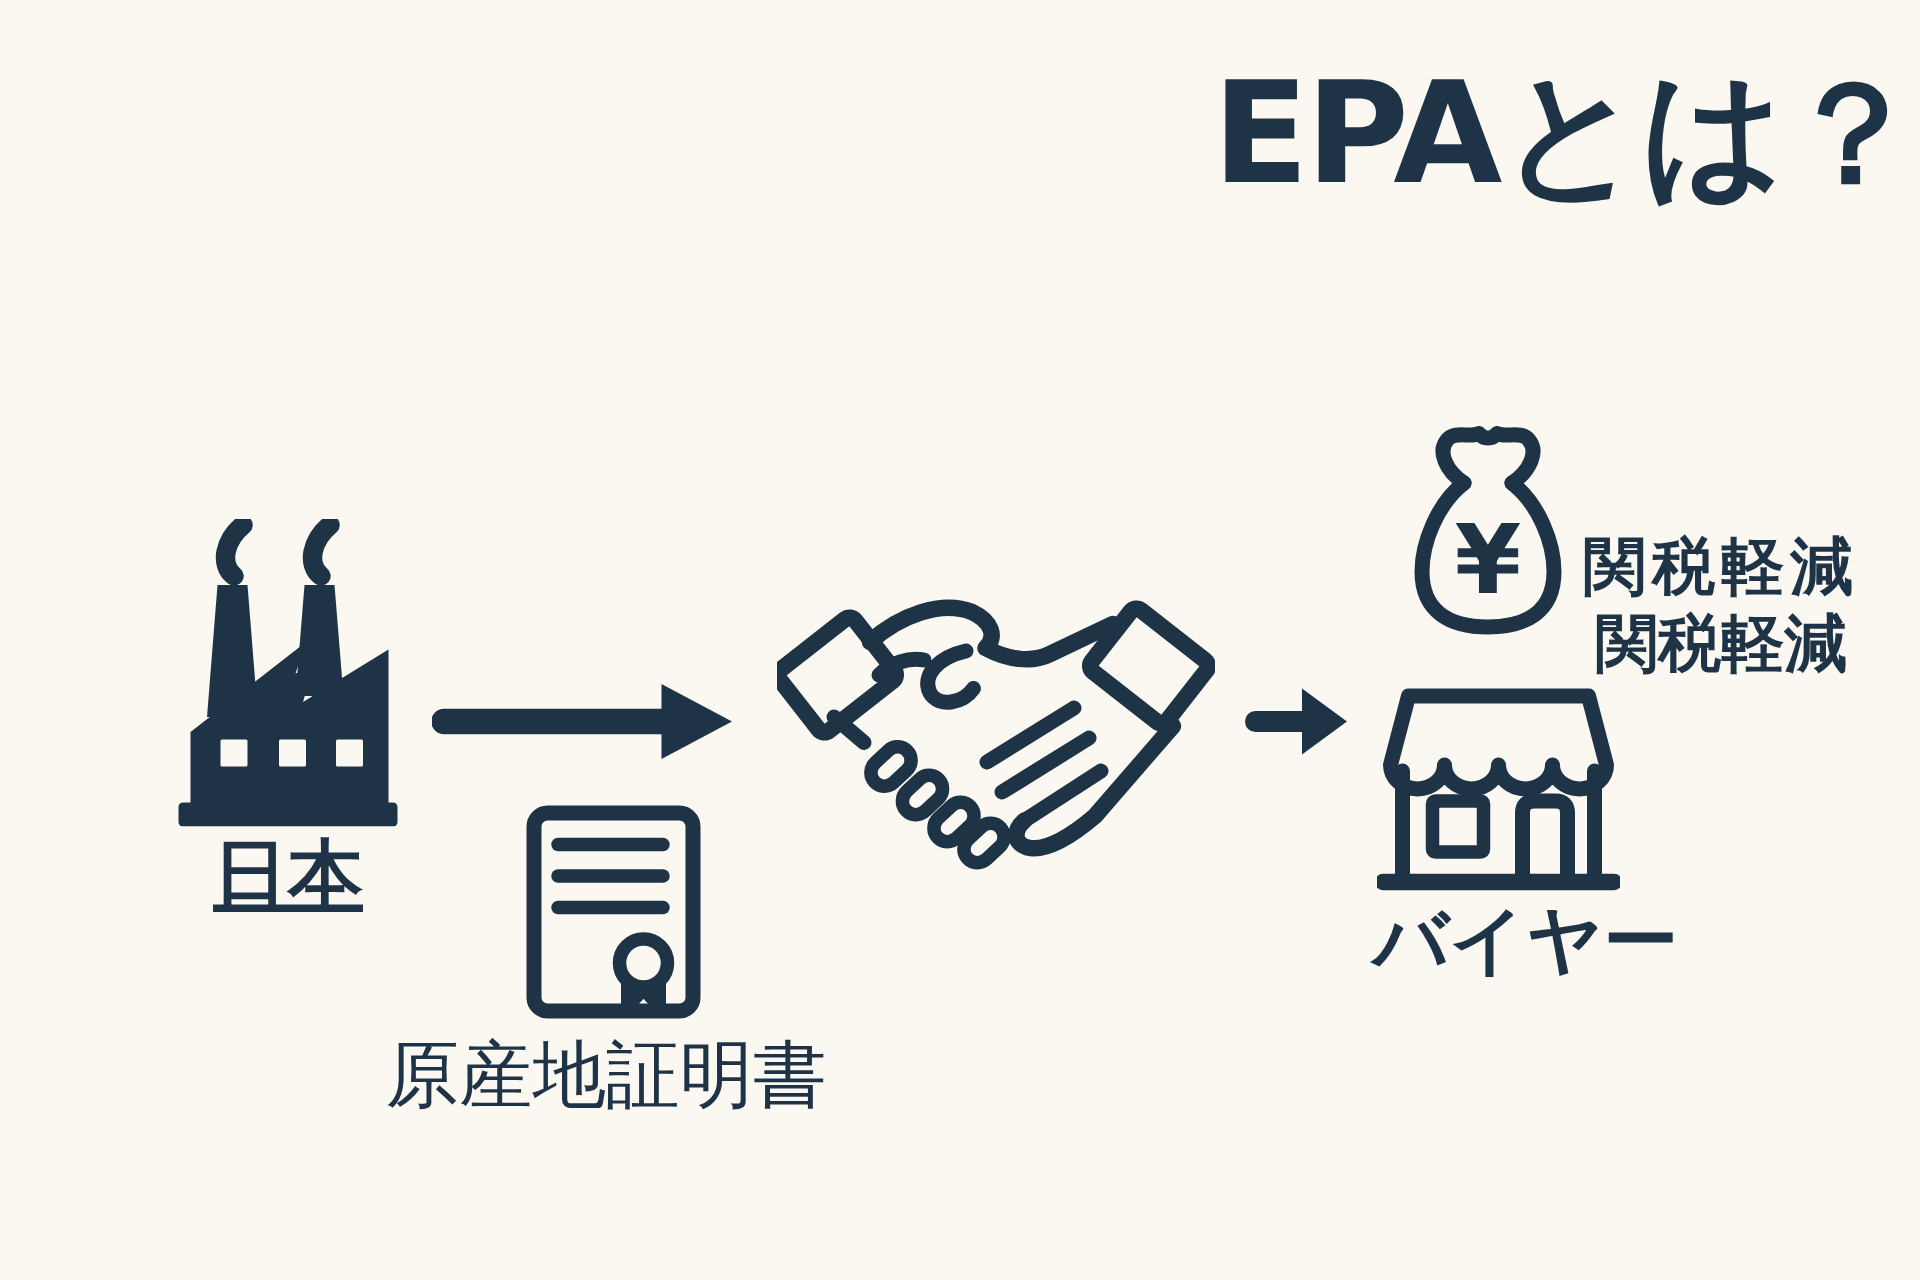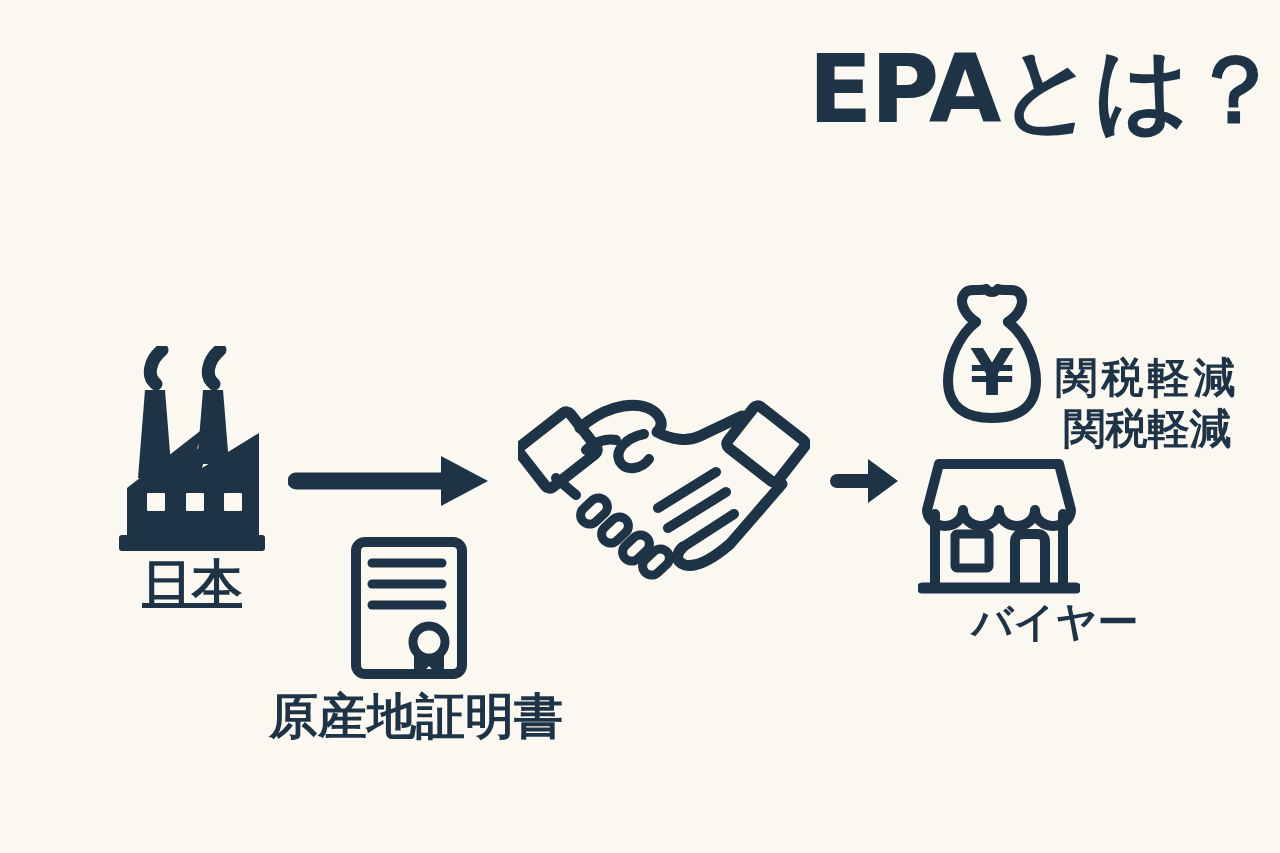--- a/index.html
+++ b/index.html
@@ -8,22 +8,22 @@
     background:#faf8f1;overflow:hidden;
     font-family:"DejaVu Sans","Liberation Sans",sans-serif;
     color:#1e3346;
   }
   .abs{position:absolute;}
   .txt{color:#1e3346;text-align:center;line-height:1.1;}
   .title{left:0;right:0;top:38px;font-size:94px;font-weight:900;letter-spacing:-2px;text-align:right;}
   .subtitle{left:0;right:0;top:160px;font-size:55px;font-weight:800;letter-spacing:-1px;}
   .epa-label{left:548px;top:296px;width:225px;font-size:74px;font-weight:900;}
   .japan-label{left:90px;top:556px;width:204px;font-size:50px;font-weight:800;text-decoration:underline;}
-  .cert-label{left:240px;top:690px;width:352px;font-size:49px;font-weight:700;}
-  .buyer-label{left:914px;top:600px;width:206px;font-size:41px;font-weight:800;margin-left:38px;}
+  .cert-label{left:228px;top:690px;width:352px;font-size:49px;font-weight:400;}
+  .buyer-label{left:914px;top:600px;width:206px;font-size:50px;font-weight:800;}
   .benefit-label{left:1040px;top:352px;width:215px;font-size:42px;font-weight:800;line-height:1.22;}
   .benefit-line1{letter-spacing:4px;display:block;}
   .benefit-line2{display:block;}
   
   .st{fill:none;stroke:#1e3346;stroke-width:10;stroke-linecap:round;stroke-linejoin:round;}
   .st9{fill:none;stroke:#1e3346;stroke-width:9;stroke-linecap:round;stroke-linejoin:round;}
   .st11{fill:none;stroke:#1e3346;stroke-width:11;stroke-linecap:round;stroke-linejoin:round;}
   .st13{fill:none;stroke:#1e3346;stroke-width:13;stroke-linecap:round;stroke-linejoin:round;}
   .fillink{fill:#1e3346;stroke:none;}
   .fillbg{fill:#faf8f1;}

